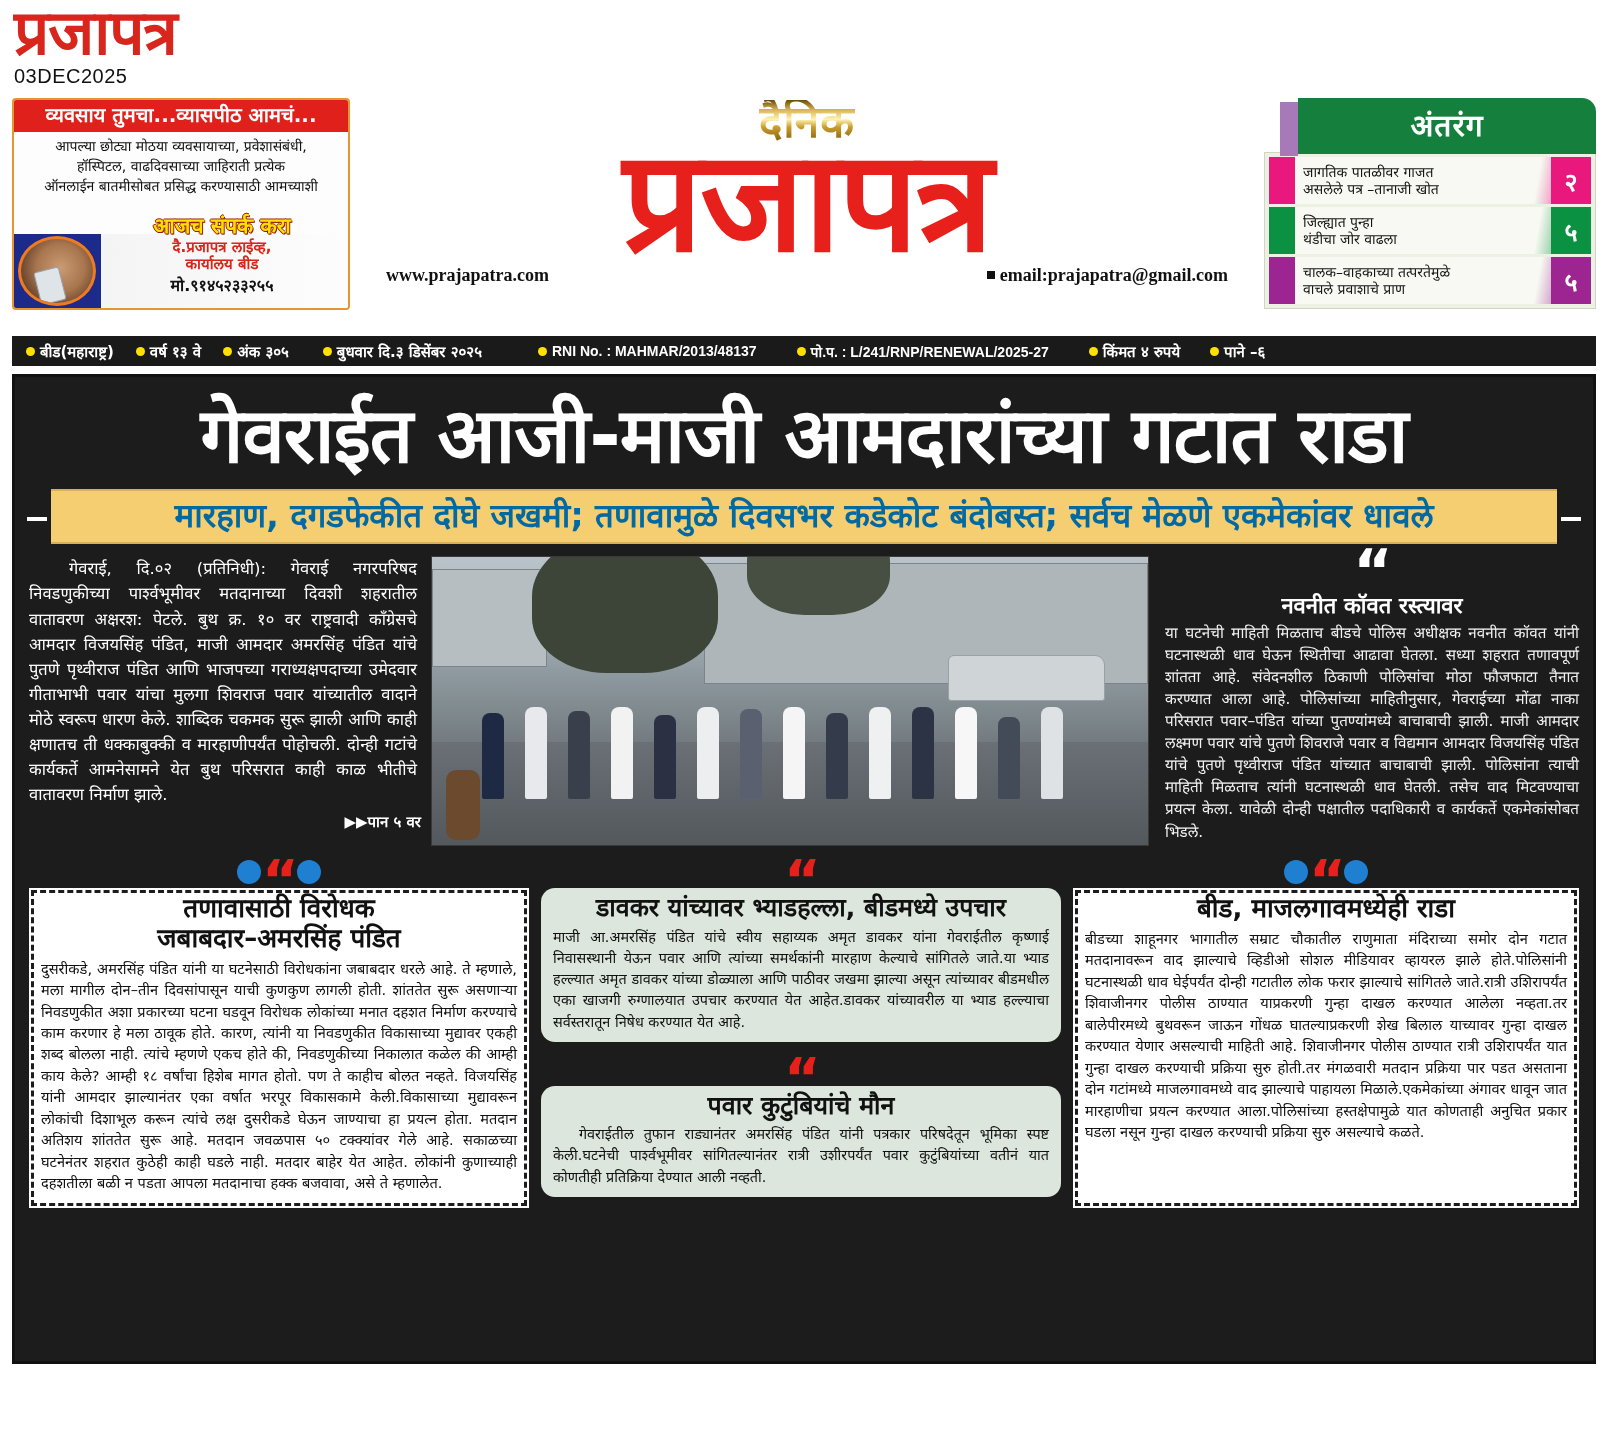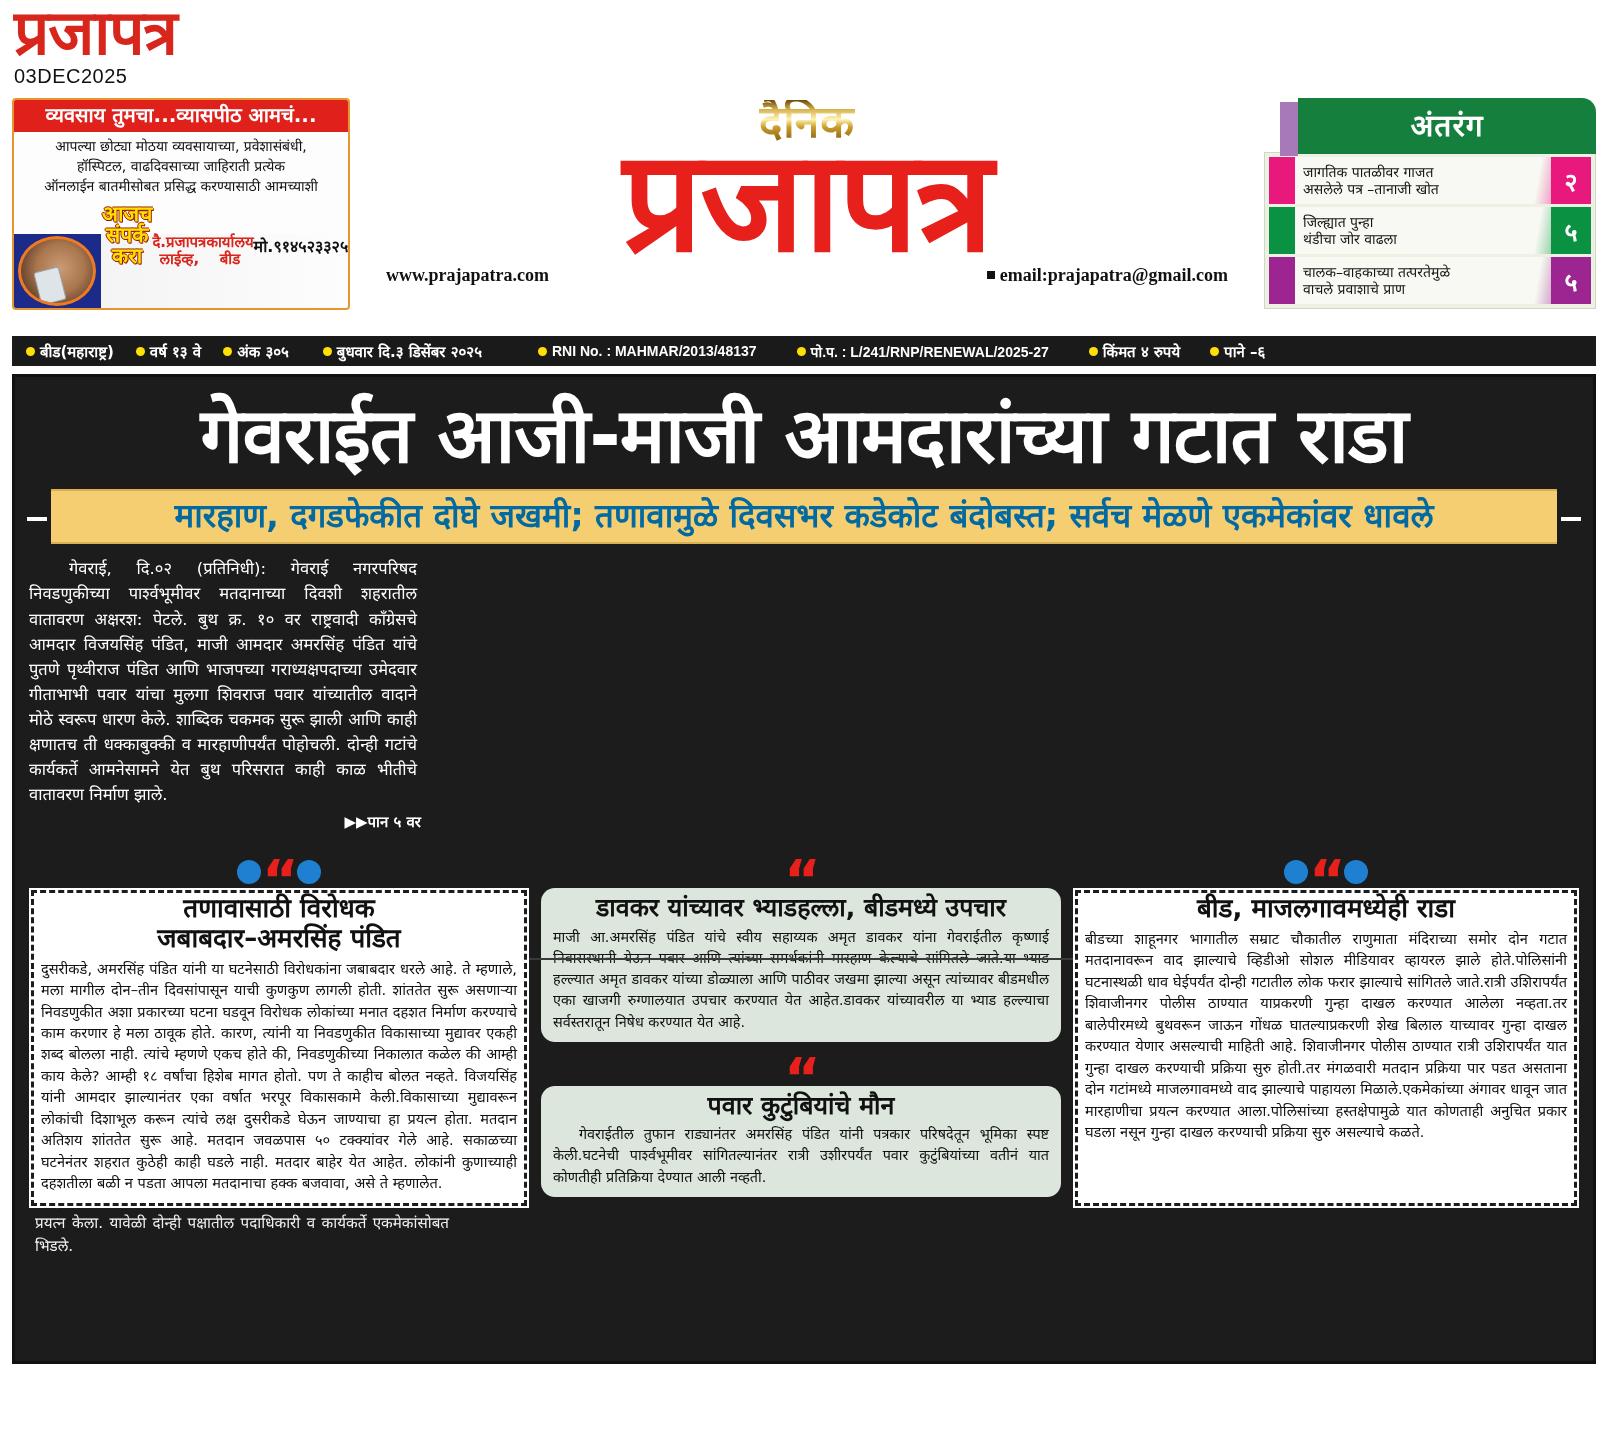--- a/index.html
+++ b/index.html
@@ -103,21 +103,21 @@
     left: 16px; top: 30px;
     width: 26px; height: 34px;
     background: #dfe4e8;
     border: 1px solid #9aa3ab;
     border-radius: 3px;
     transform: rotate(-14deg);
   }
   .ad-contact {
     flex: 1;
     display: flex;
-    flex-direction: row;
+    flex-direction: column;
     justify-content: center;
     padding-right: 6px;
   }
   .ad-cta {
     font-family: "DejaVu Sans", sans-serif;
     font-weight: 700;
     font-size: 21px;
     color: #ffe000;
     text-align: center;
     text-shadow: 1px 1px 0 #9a1a00, -1px 0 0 #9a1a00, 0 -1px 0 #9a1a00, 0 1px 0 #9a1a00;
@@ -348,21 +348,20 @@
     line-height: 1.1;
     white-space: nowrap;
   }
 
   
   .top-cols {
     display: flex;
     margin-top: 12px;
     gap: 10px;
     height: 290px;
-    flex-direction: column;
   }
   .lead-text {
     width: 392px; flex: 0 0 392px;
     color: #ffffff;
     font-family: "DejaVu Sans", sans-serif;
     font-size: 16.5px;
     line-height: 1.52;
     text-align: justify;
     padding-right: 4px;
   }

